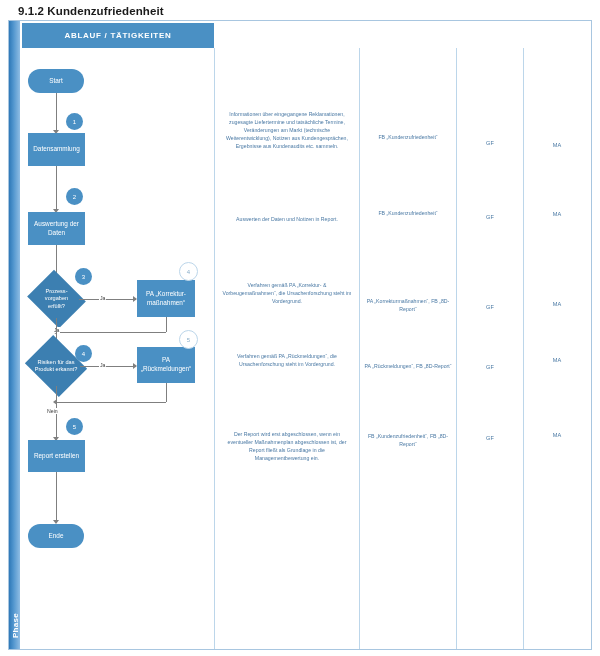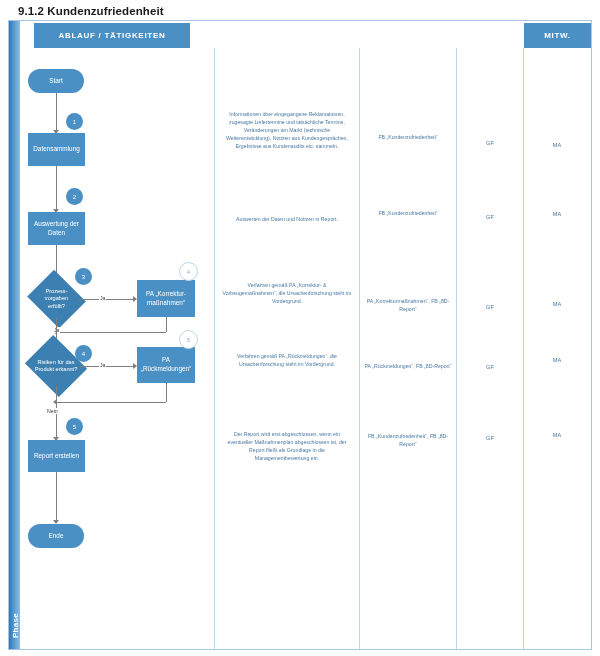--- a/index.html
+++ b/index.html
@@ -70,23 +70,22 @@
   <div class="title-bar">
     <div class="title-text">9.1.2 Kundenzufriedenheit</div>
   </div>
 
   <div class="frame"></div>
 
   <div class="phase-band">
     <div class="phase-label">Phase</div>
   </div>
 
-  <div class="hdr" style="left:34px;width:156px;">ABLAUF / TÄTIGKEITEN</div>
+  <div class="hdr" style="left:22px;width:192px;">ABLAUF / TÄTIGKEITEN</div>
   <div class="hdr blank" style="left:214px;width:145px;"></div>
-  <div class="hdr sep" style="left:523px;width:68px;">MITW.</div>
 
   <div class="vline" style="left:214px;"></div>
   <div class="vline" style="left:359px;"></div>
   <div class="vline" style="left:456px;"></div>
   <div class="vline" style="left:523px;"></div>
 
   <div class="shape term" style="left:28px;top:69px;width:56px;height:24px;">Start</div>
 
   <div class="ln lv" style="left:56px;top:93px;height:39px;"></div>
   <div class="arr-d" style="left:53px;top:130px;"></div>

